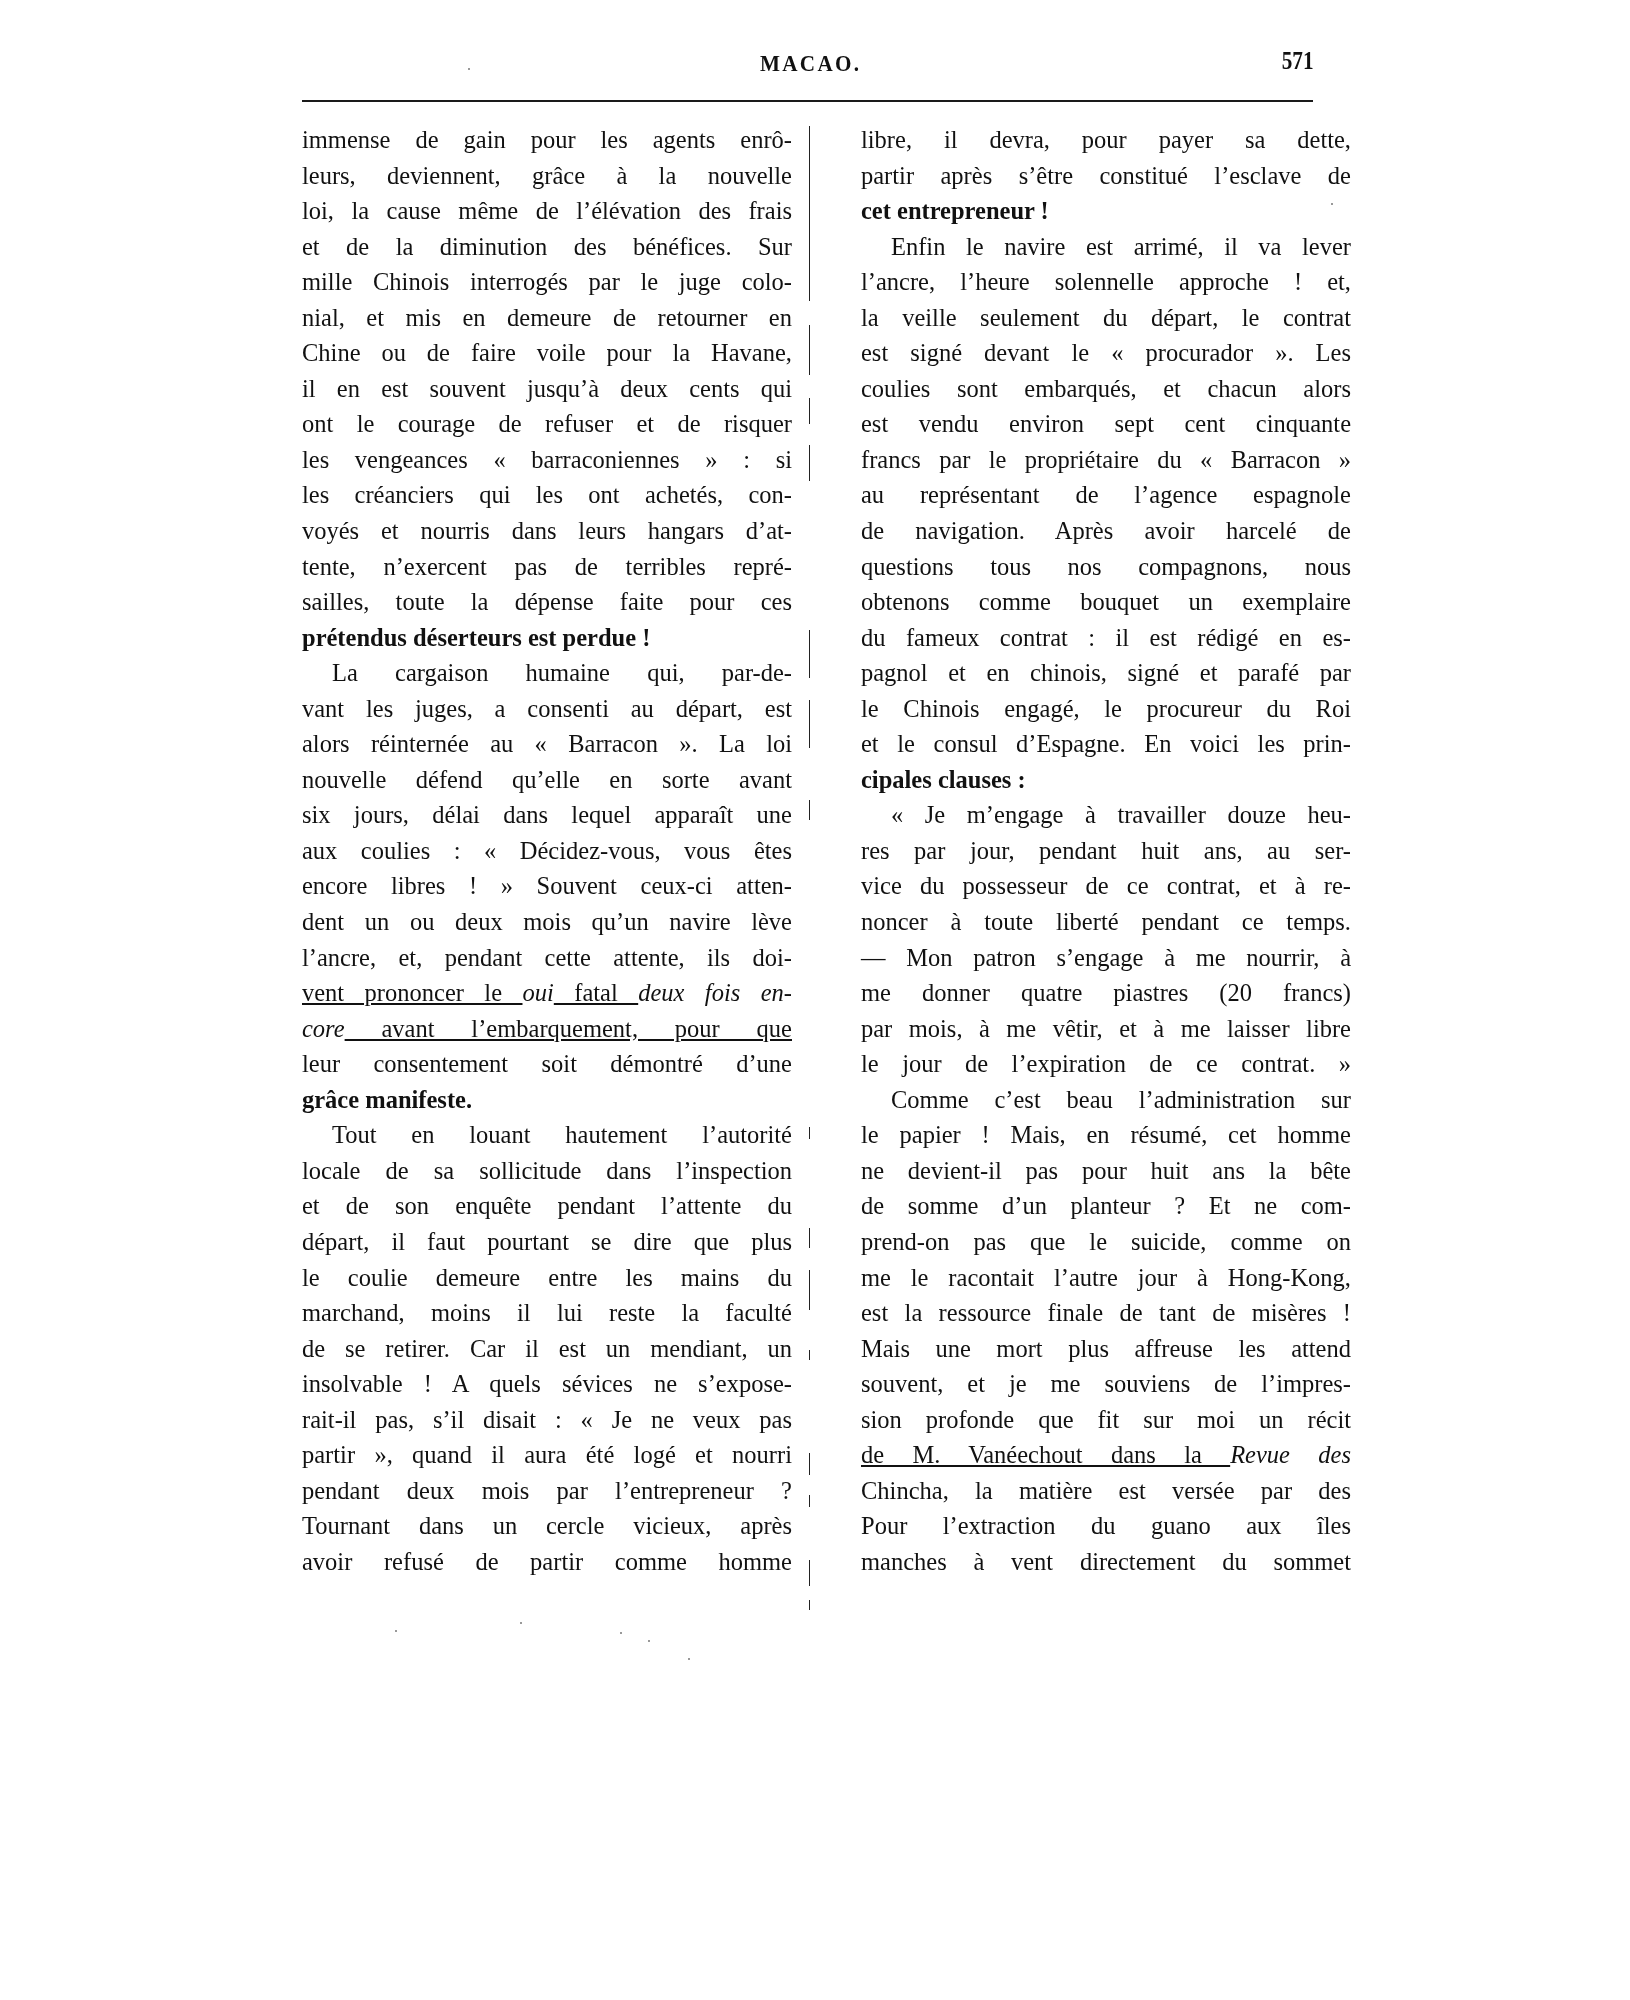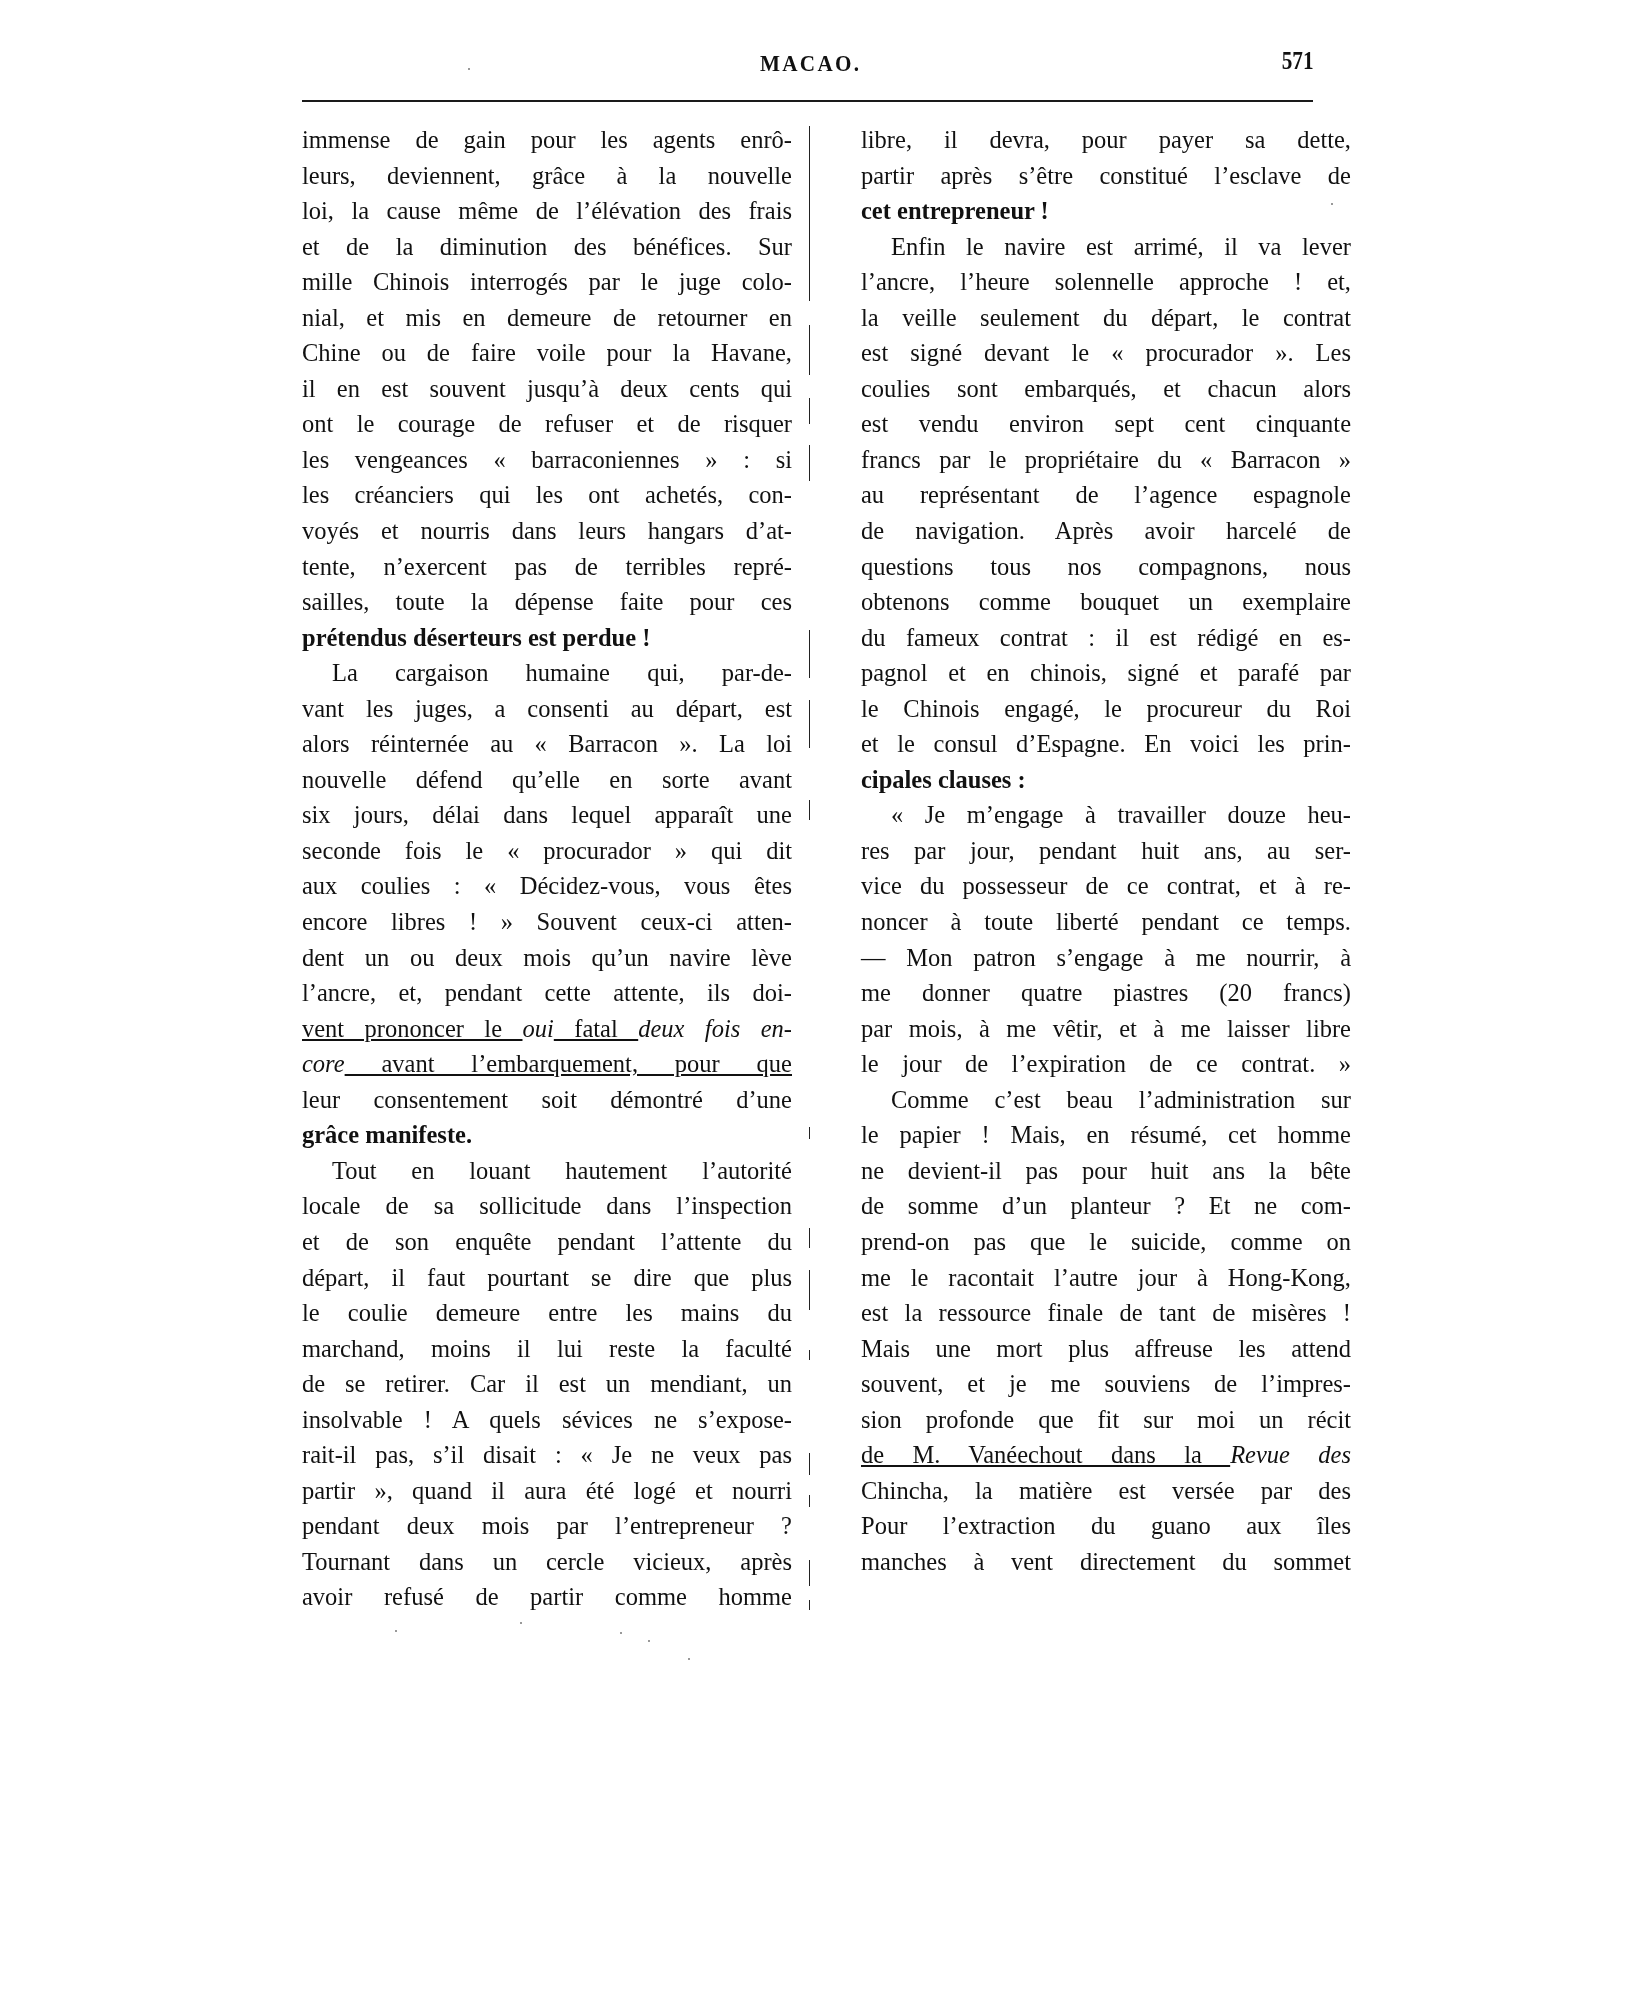--- a/index.html
+++ b/index.html
@@ -113,21 +113,20 @@
     <div class="line">les créanciers qui les ont achetés, con-</div>
     <div class="line">voyés et nourris dans leurs hangars d’at-</div>
     <div class="line">tente, n’exercent pas de terribles repré-</div>
     <div class="line">sailles, toute la dépense faite pour ces</div>
     <div class="line last">prétendus déserteurs est perdue !</div>
     <div class="line indent">La cargaison humaine qui, par-de-</div>
     <div class="line">vant les juges, a consenti au départ, est</div>
     <div class="line">alors réinternée au « Barracon ». La loi</div>
     <div class="line">nouvelle défend qu’elle en sorte avant</div>
     <div class="line">six jours, délai dans lequel apparaît une</div>
-    <div class="line">seconde fois le « procurador » qui dit</div>
     <div class="line">aux coulies : « Décidez-vous, vous êtes</div>
     <div class="line">encore libres ! » Souvent ceux-ci atten-</div>
     <div class="line">dent un ou deux mois qu’un navire lève</div>
     <div class="line">l’ancre, et, pendant cette attente, ils doi-</div>
     <div class="line"><span>vent prononcer le </span><i>oui</i><span> fatal </span><i>deux fois en-</i></div>
     <div class="line"><i>core</i><span> avant l’embarquement, pour que</span></div>
     <div class="line">leur consentement soit démontré d’une</div>
     <div class="line last">grâce manifeste.</div>
     <div class="line indent">Tout en louant hautement l’autorité</div>
     <div class="line">locale de sa sollicitude dans l’inspection</div>

